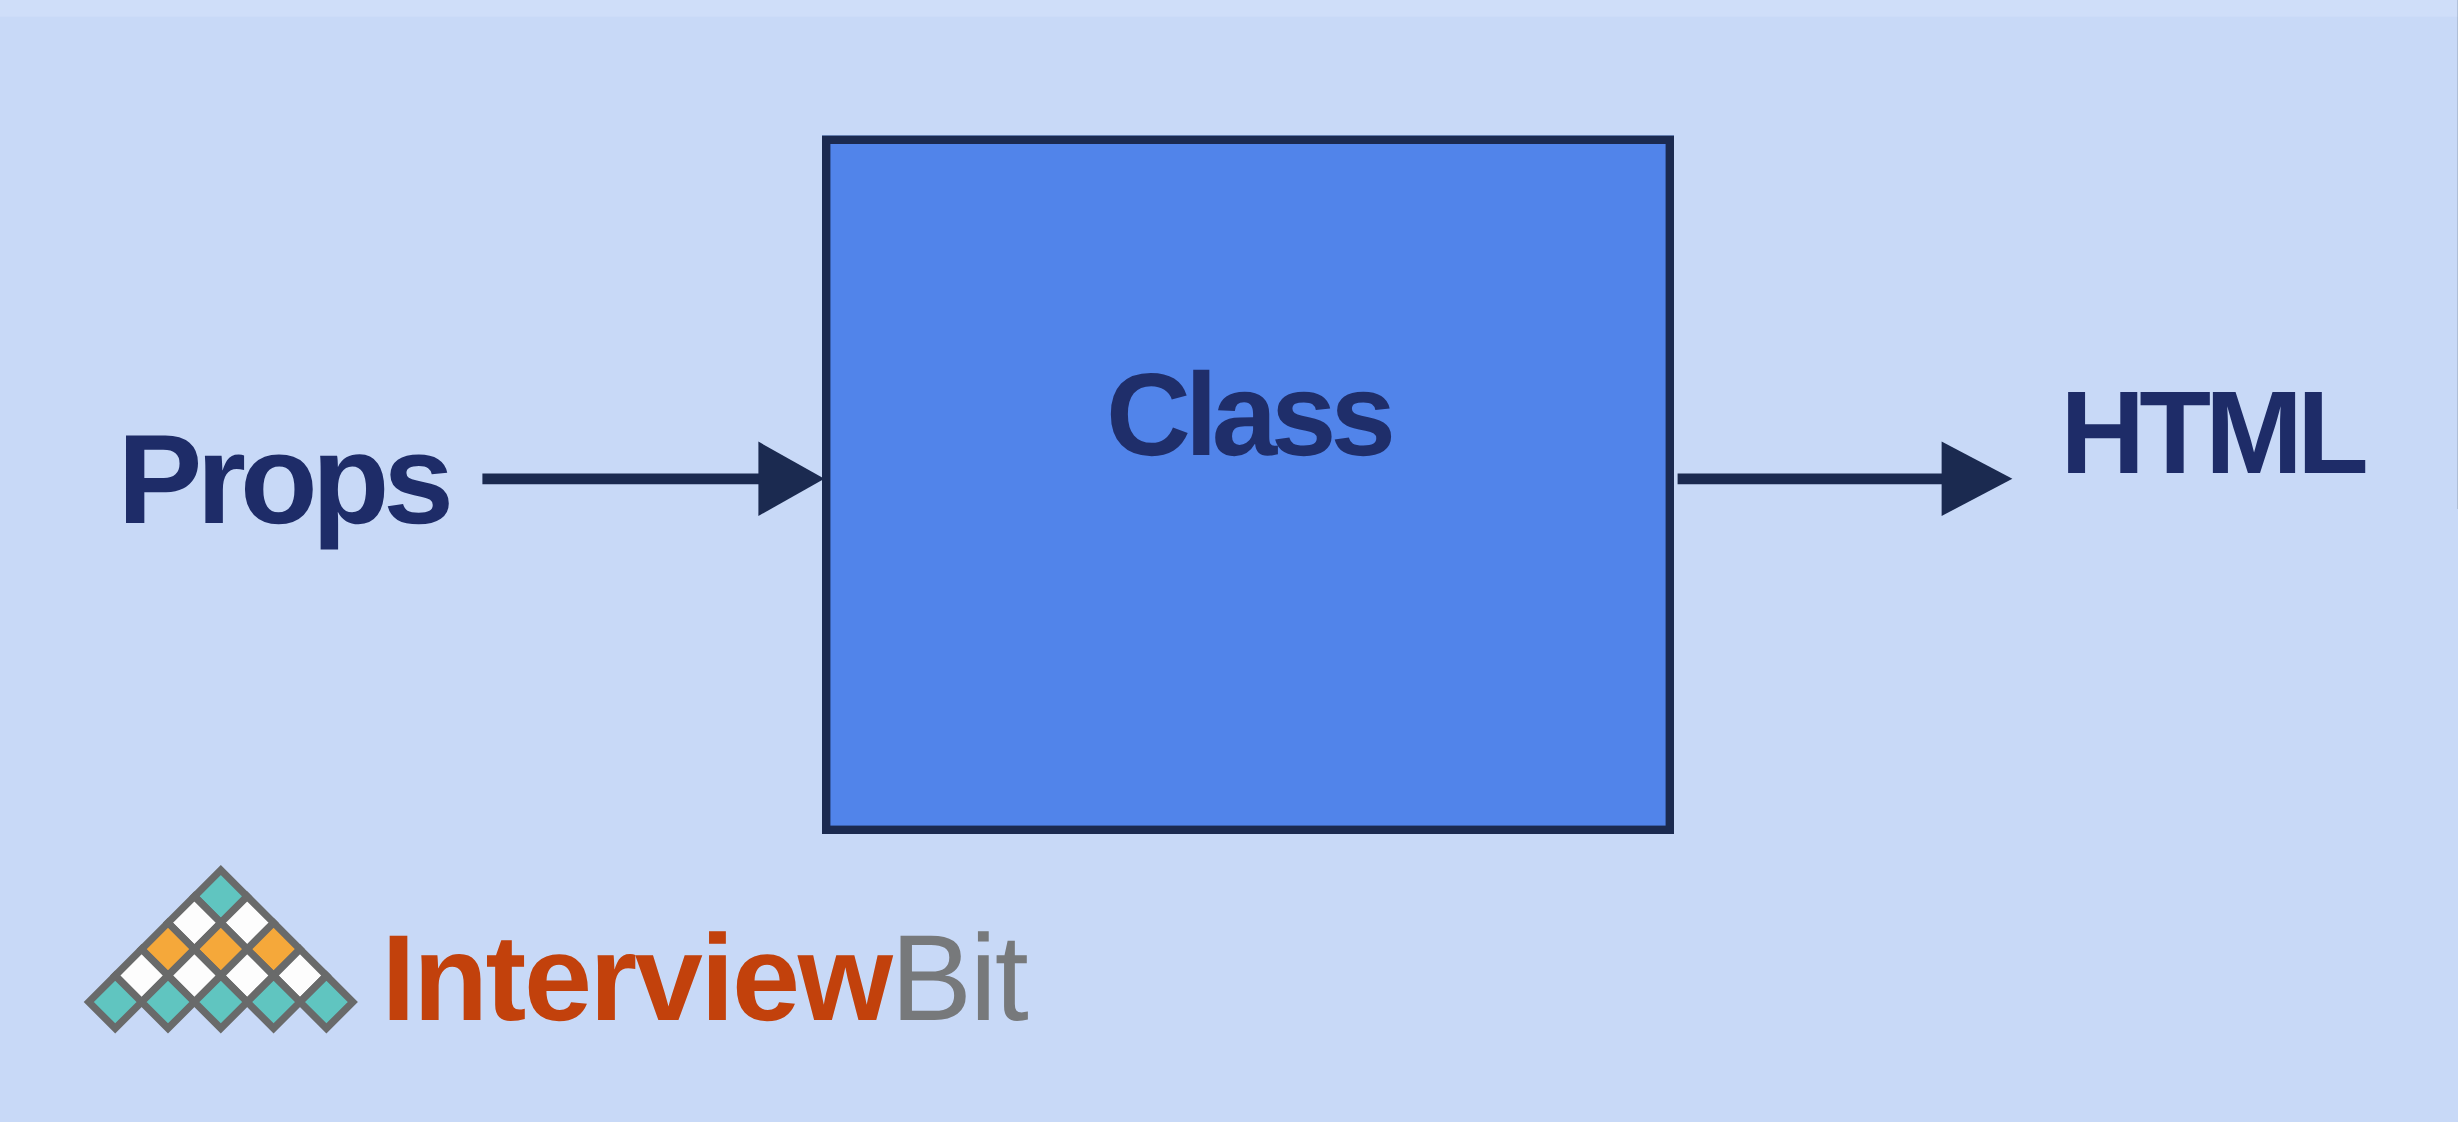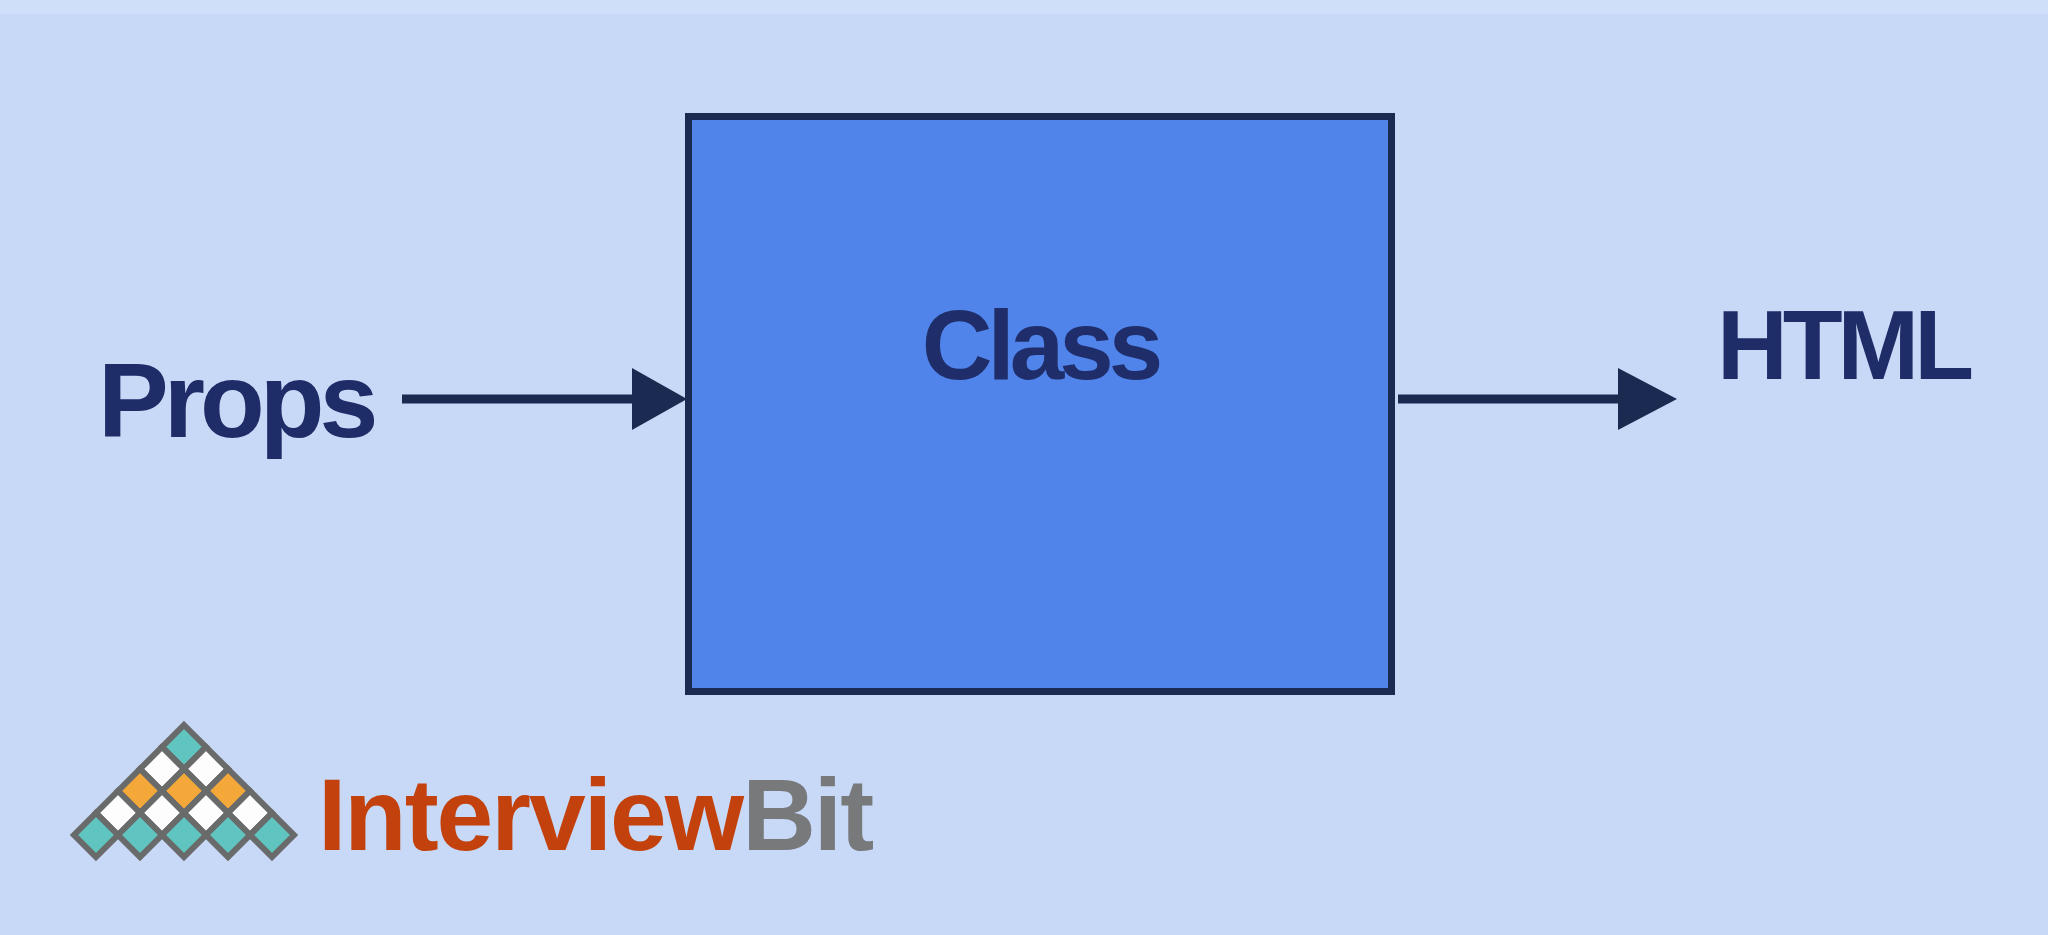--- a/index.html
+++ b/index.html
@@ -61,21 +61,21 @@
     letter-spacing: -5px;
     line-height: 1.4;
     color: #1f2e6a;
     text-align: center;
     white-space: nowrap;
   }
 
   .output-label {
     position: absolute;
     left: 1643px;
-    top: 277px;
+    top: 292px;
     width: 400px;
     text-align: center;
     font-size: 98px;
     font-weight: 700;
     letter-spacing: -5px;
     line-height: 1.4;
     color: #1e2c68;
   }
   .output-label .out-line { display: block; white-space: nowrap; }
 
@@ -90,21 +90,21 @@
   .brand-text {
     position: absolute;
     left: 318px;
     top: 764px;
     font-size: 102px;
     line-height: 1;
     letter-spacing: -2px;
     white-space: nowrap;
   }
   .brand-primary   { font-weight: 700; color: #5c5d5f; }
-  .brand-secondary { font-weight: 700; color: #77797b; }
+  .brand-secondary { font-weight: 400; color: #77797b; }
 </style>
 </head>
 <body>
 
 <div class="stage" style="background: rgb(200, 217, 247);">
 
   <div class="label props-label">Props</div>
 
   <svg class="overlay" viewBox="0 0 2048 935" aria-hidden="true">
     <g id="arrow-1">

